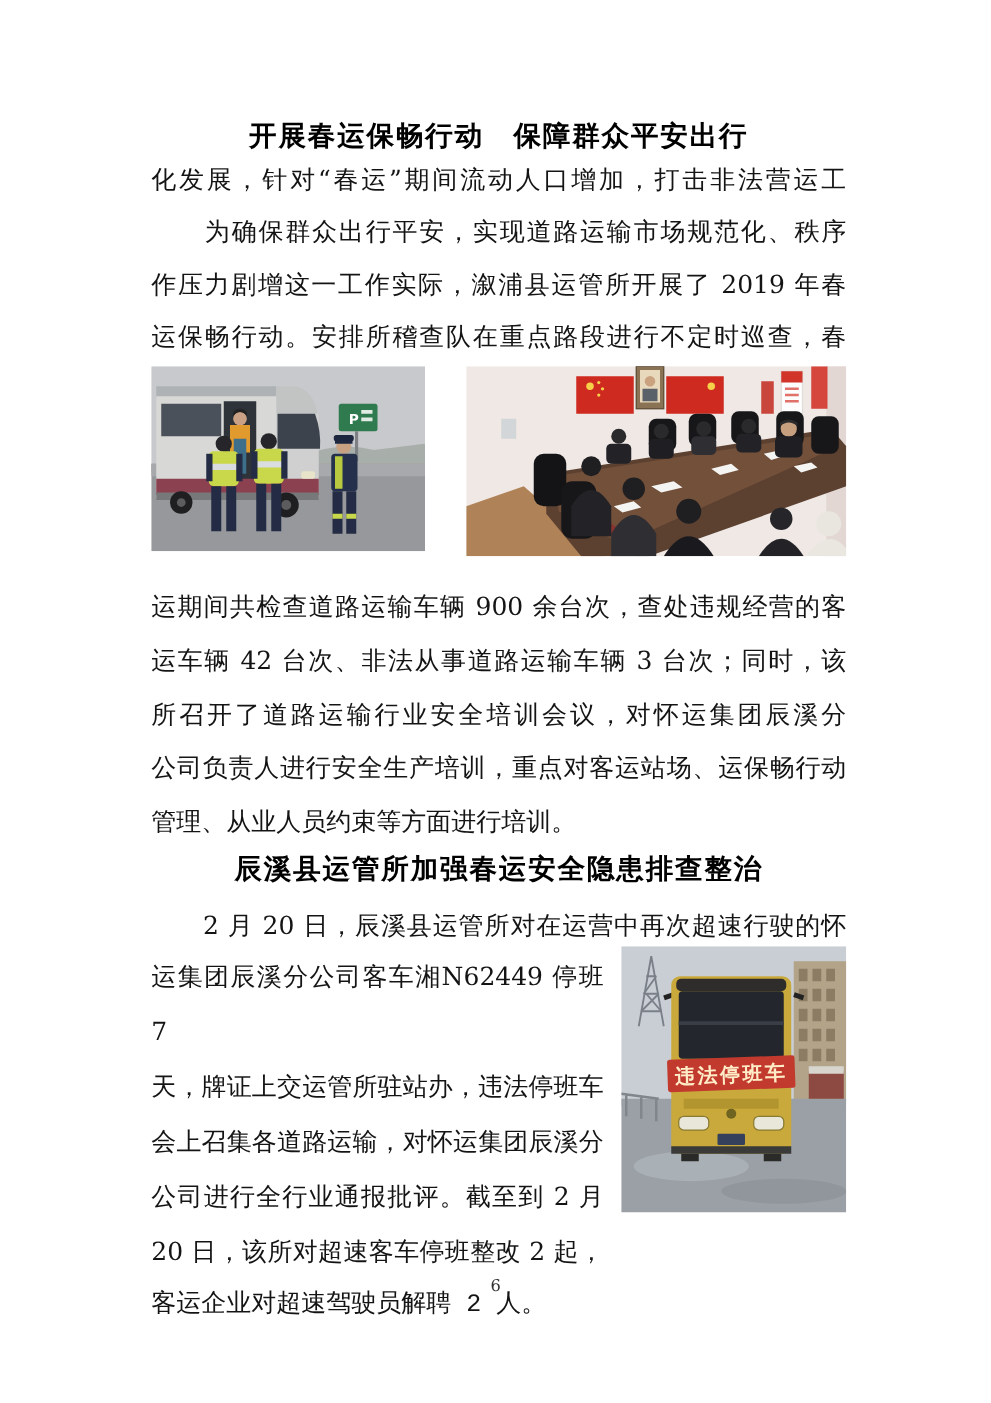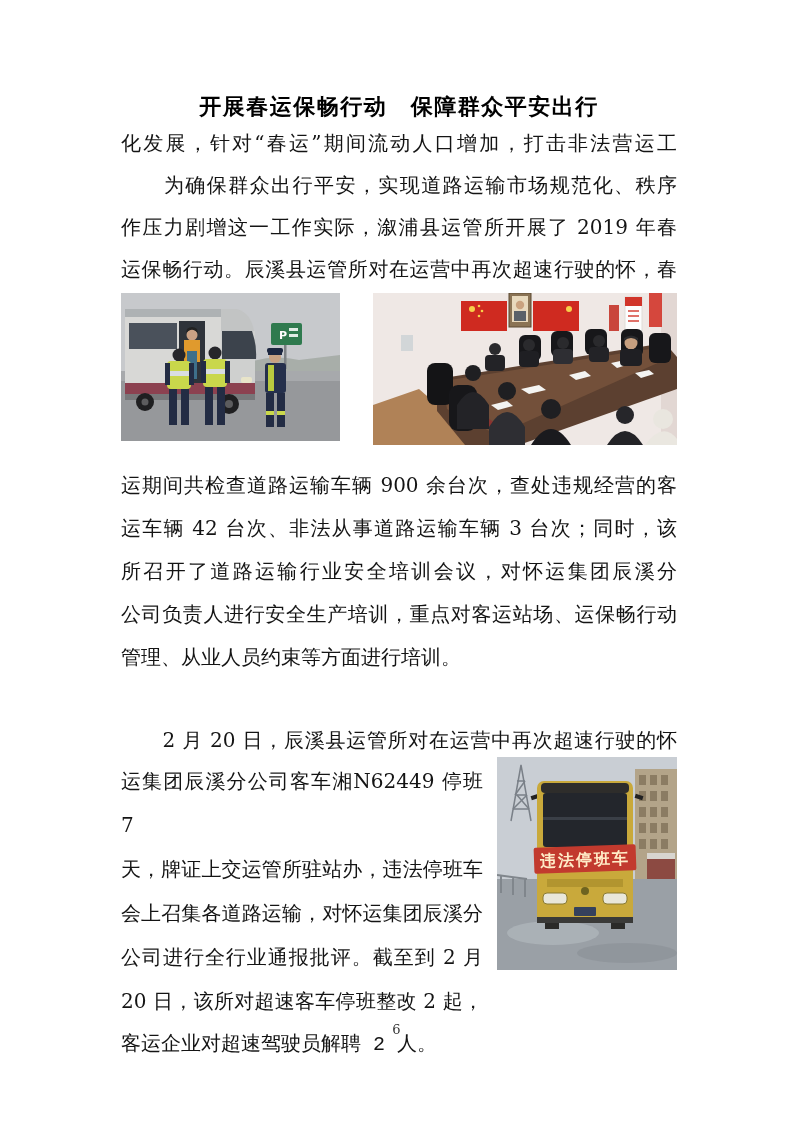--- a/index.html
+++ b/index.html
@@ -7,21 +7,21 @@
     position:relative;
     width:793px;height:1122px;
     background:#ffffff;
     overflow:hidden;
     font-family:"DejaVu Serif", serif;
     color:#1a1a1a;
   }
   .doc-title{
     position:absolute;left:121px;width:556px;
     margin:0;text-align:center;
-    font-family:Liberation Mono, monospace;
+    font-family:Liberation Serif, serif;
     font-weight:bold;font-size:22px;line-height:30px;
     letter-spacing:1.5px;color:#000;
   }
   #title1{top:94px;}
   #title2{top:680px;}
   .para{position:absolute;left:121px;width:556px;font-size:20px;color:#141414;}
   .para .line{text-align:justify;text-align-last:justify;}
   .para .line-end{text-align-last:left;}
   #para1{top:122px;line-height:42px;}
   #para2{top:464px;line-height:43px;}
@@ -48,21 +48,21 @@
 <body>
 
 <div class="page">
 
   <h1 class="doc-title" id="title1">开展春运保畅行动　保障群众平安出行</h1>
 
   <div class="para" id="para1">
       <div class="line">化发展，针对“春运”期间流动人口增加，打击非法营运工</div>
       <div class="line">　　为确保群众出行平安，实现道路运输市场规范化、秩序</div>
       <div class="line">作压力剧增这一工作实际，溆浦县运管所开展了 2019 年春</div>
-      <div class="line">运保畅行动。辰溪县运管所对在运营中再次超速行驶的怀，春</div>
+      <div class="line">运保畅行动。安排所稽查队在重点路段进行不定时巡查，春</div>
     </div>
 
   <div id="photos-row">
 
     <svg class="photo" width="219" height="148" viewBox="0 0 219 148">
       <rect width="219" height="84" fill="#c7c9cc"></rect>
       <path d="M120,72 Q150,60 178,67 L219,62 L219,84 L120,84 Z" fill="#9ea49e" opacity="0.75"></path>
       <rect y="78" width="219" height="70" fill="#96989b"></rect>
       <rect y="78" width="219" height="10" fill="#a7a9ac"></rect>
       <g>
@@ -223,20 +223,21 @@
   </div>
 
   <div class="para" id="para2">
       <div class="line">运期间共检查道路运输车辆 900 余台次，查处违规经营的客</div>
       <div class="line">运车辆 42 台次、非法从事道路运输车辆 3 台次；同时，该</div>
       <div class="line">所召开了道路运输行业安全培训会议，对怀运集团辰溪分</div>
       <div class="line">公司负责人进行安全生产培训，重点对客运站场、运保畅行动</div>
       <div class="line line-end">管理、从业人员约束等方面进行培训。</div>
     </div>
 
+  <h2 class="doc-title" id="title2">辰溪县运管所加强春运安全隐患排查整治</h2>
 
   <div class="para" id="para3-intro">
       <div class="line">　　2 月 20 日，辰溪县运管所对在运营中再次超速行驶的怀</div>
     </div>
 
   <div id="wrap-row">
     <div class="para" id="para3-body">
         <div class="line">运集团辰溪分公司客车湘N62449 停班 7</div>
         <div class="line">天，牌证上交运管所驻站办，违法停班车</div>
         <div class="line">会上召集各道路运输，对怀运集团辰溪分</div>

